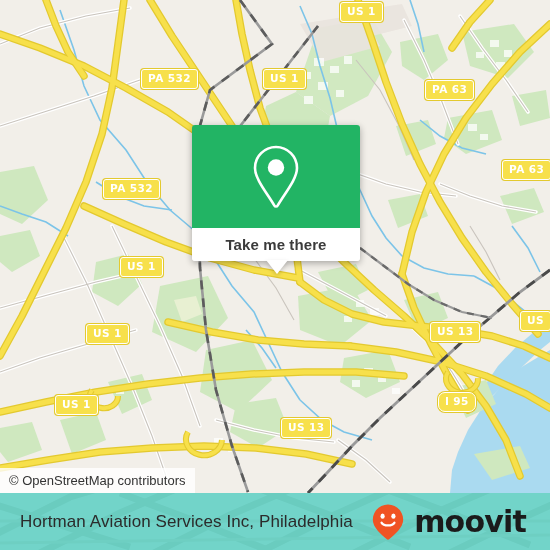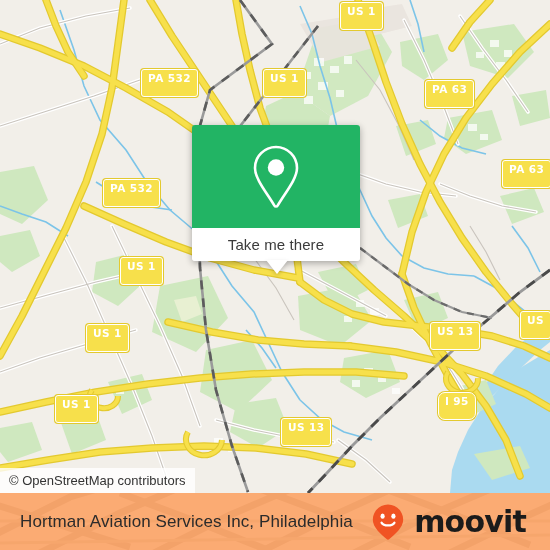--- a/index.html
+++ b/index.html
@@ -36,21 +36,21 @@
     position: absolute;
     background: #f7e04b;
     border: 1.5px solid #ffffff;
     border-radius: 3px;
     color: #ffffff;
     font-family: "DejaVu Sans", sans-serif;
     font-size: 10.5px;
     font-weight: bold;
     letter-spacing: 0.4px;
     line-height: 1;
-    padding: 3px 6px 12px 6px;
+    padding: 3px 6px 4px 6px;
     white-space: nowrap;
     text-shadow:
       -1px 0 #f7e04b, 1px 0 #f7e04b,
       0 -1px #f7e04b, 0 1px #f7e04b;
     box-shadow: 0 0 0 1px #e3c92f;
     box-sizing: border-box;
   }
 
   
   #attribution {
@@ -90,41 +90,42 @@
   #card-white {
     background: #ffffff;
     height: 33px;
     border-radius: 0 0 3px 3px;
     display: flex;
     align-items: center;
     justify-content: center;
     color: #3b3b3b;
     font-size: 15px;
     letter-spacing: 0.1px;
+    font-weight: bold;
   }
   #card-tail {
     position: absolute;
     left: 74px;
     top: 135px;
     width: 0;
     height: 0;
     border-left: 11px solid transparent;
     border-right: 11px solid transparent;
     border-top: 14px solid #ffffff;
     filter: drop-shadow(0 2px 2px rgba(0,0,0,0.18));
   }
 
   
   #footer {
     position: absolute;
     left: 0;
     top: 493px;
     width: 550px;
     height: 57px;
-    background: #f97316;
+    background: #14b8a6;
     display: flex;
     align-items: center;
     overflow: hidden;
     text-align: center;
   }
   #footer-bg {
     position: absolute;
     left: 0; top: 0;
     width: 550px; height: 57px;
     opacity: 0.40;

